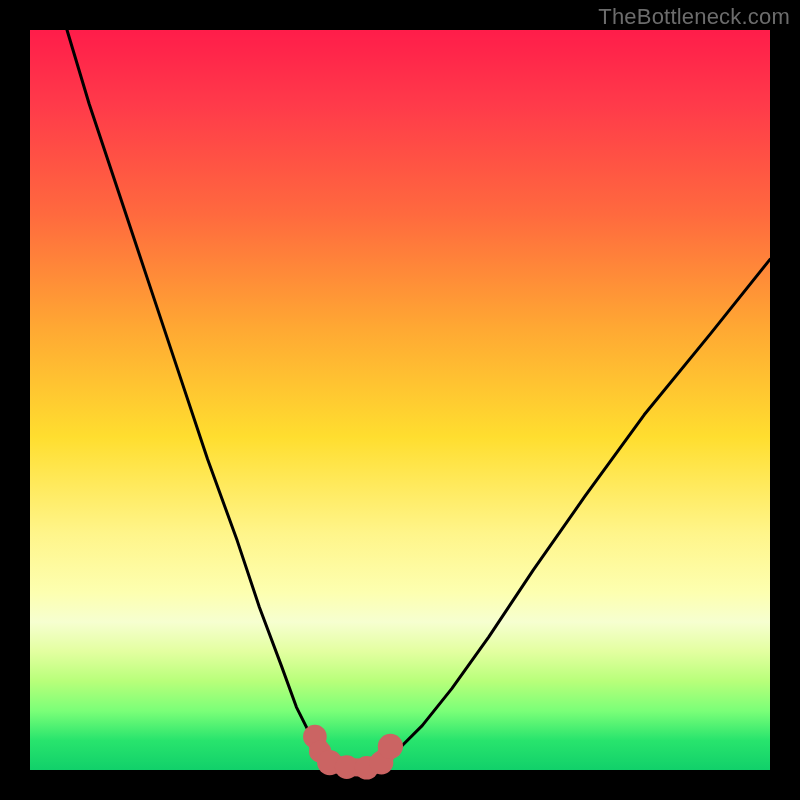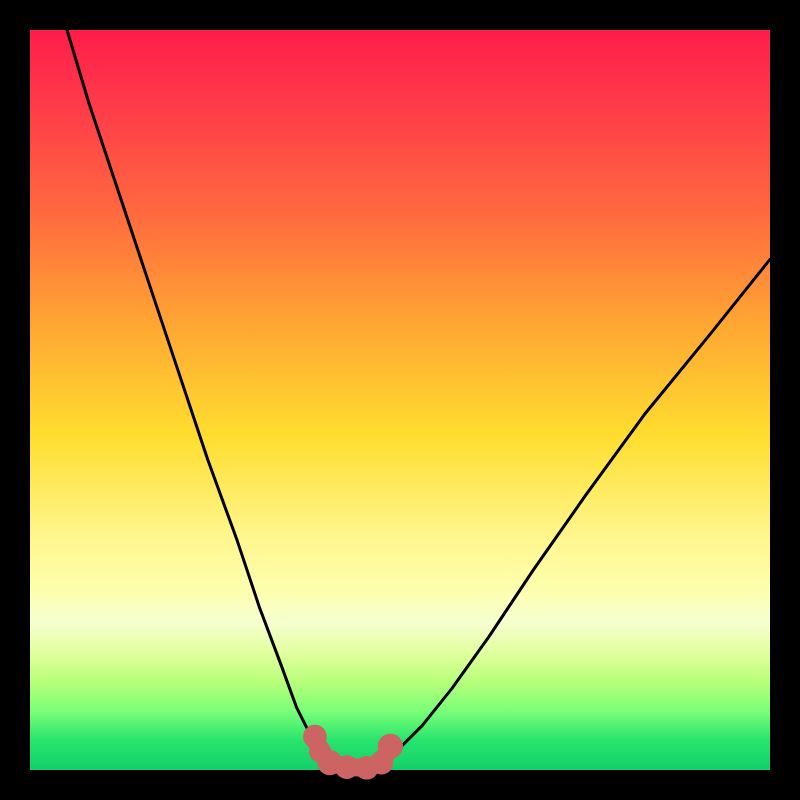--- a/index.html
+++ b/index.html
@@ -57,20 +57,21 @@
     width: 740px;
     height: 740px;
     overflow: visible;
   }
 </style>
 </head>
 <body>
 
 <div class="frame">
 
+  <div class="watermark">TheBottleneck.com</div>
 
   <div class="plot-area">
 
     <svg class="curve" viewBox="0 0 740 740" preserveAspectRatio="none">
       <path id="curve-path" fill="none" stroke-width="3" stroke-linecap="round" stroke-linejoin="round" d="M37.00 0.00 L59.20 74.00 L88.80 162.80 L118.40 251.60 L148.00 340.40 L177.60 429.20 L207.20 510.60 L229.40 577.20 L251.60 636.40 L266.40 677.10 L281.20 706.70 L292.30 725.20 L292.30 725.20 L303.40 736.30 L318.20 740.00 L333.00 740.00 L347.80 737.78 L358.90 728.90 L358.90 728.90 L370.00 717.80 L392.20 695.60 L421.80 658.60 L458.80 606.80 L503.20 540.20 L555.00 466.20 L614.20 384.80 L680.80 303.40 L740.00 229.40" stroke="#000000"></path>
     </svg>
 
     <svg class="blobs" viewBox="0 0 740 740" preserveAspectRatio="none">
       <path id="blob-connector" fill="none" stroke-width="18" stroke-linecap="round" stroke-linejoin="round" d="M284.90 706.70 L290.08 721.50 L299.70 732.60 L316.72 737.04 L336.70 737.78 L351.50 732.60 L360.38 716.32" stroke="#cb6463"></path>
       <g id="blob-group">

